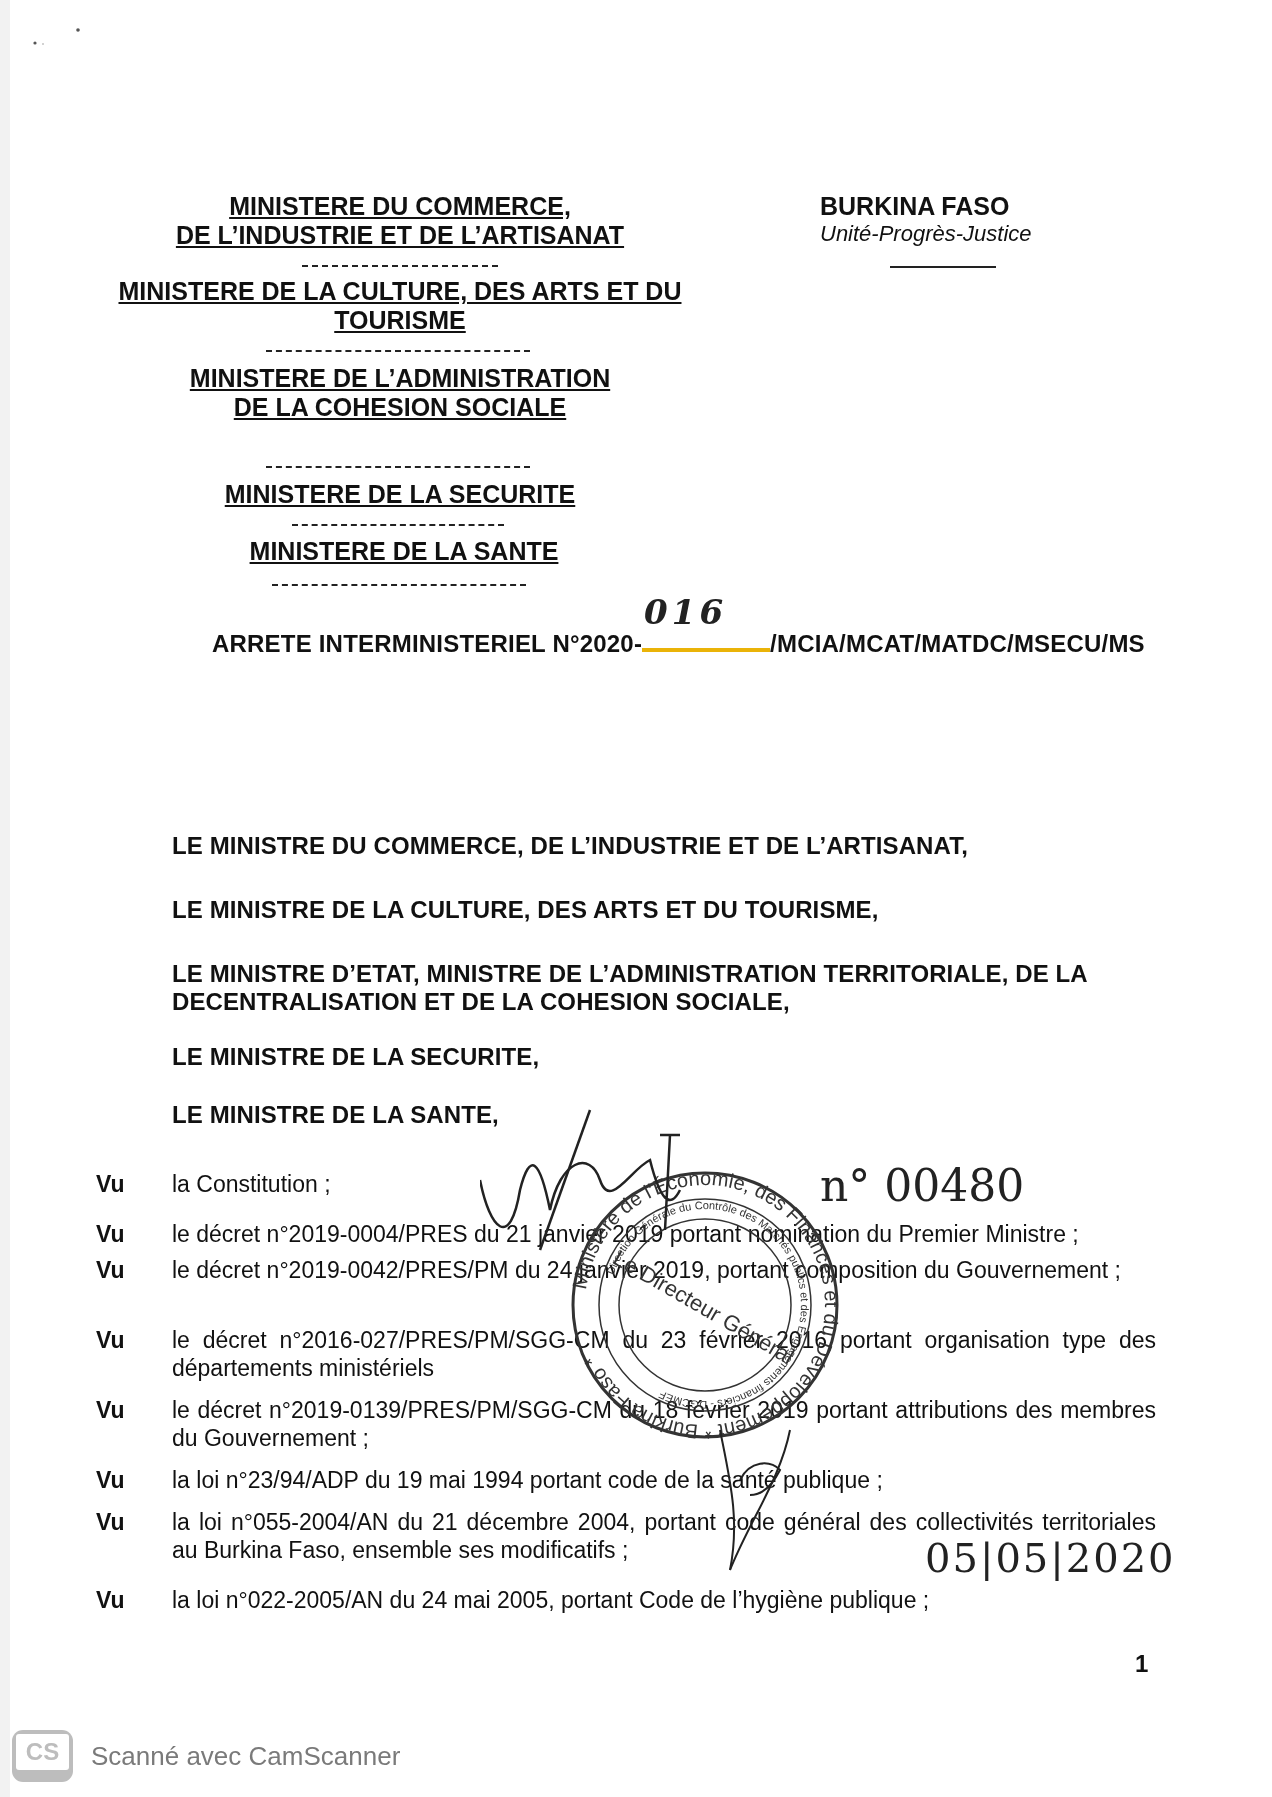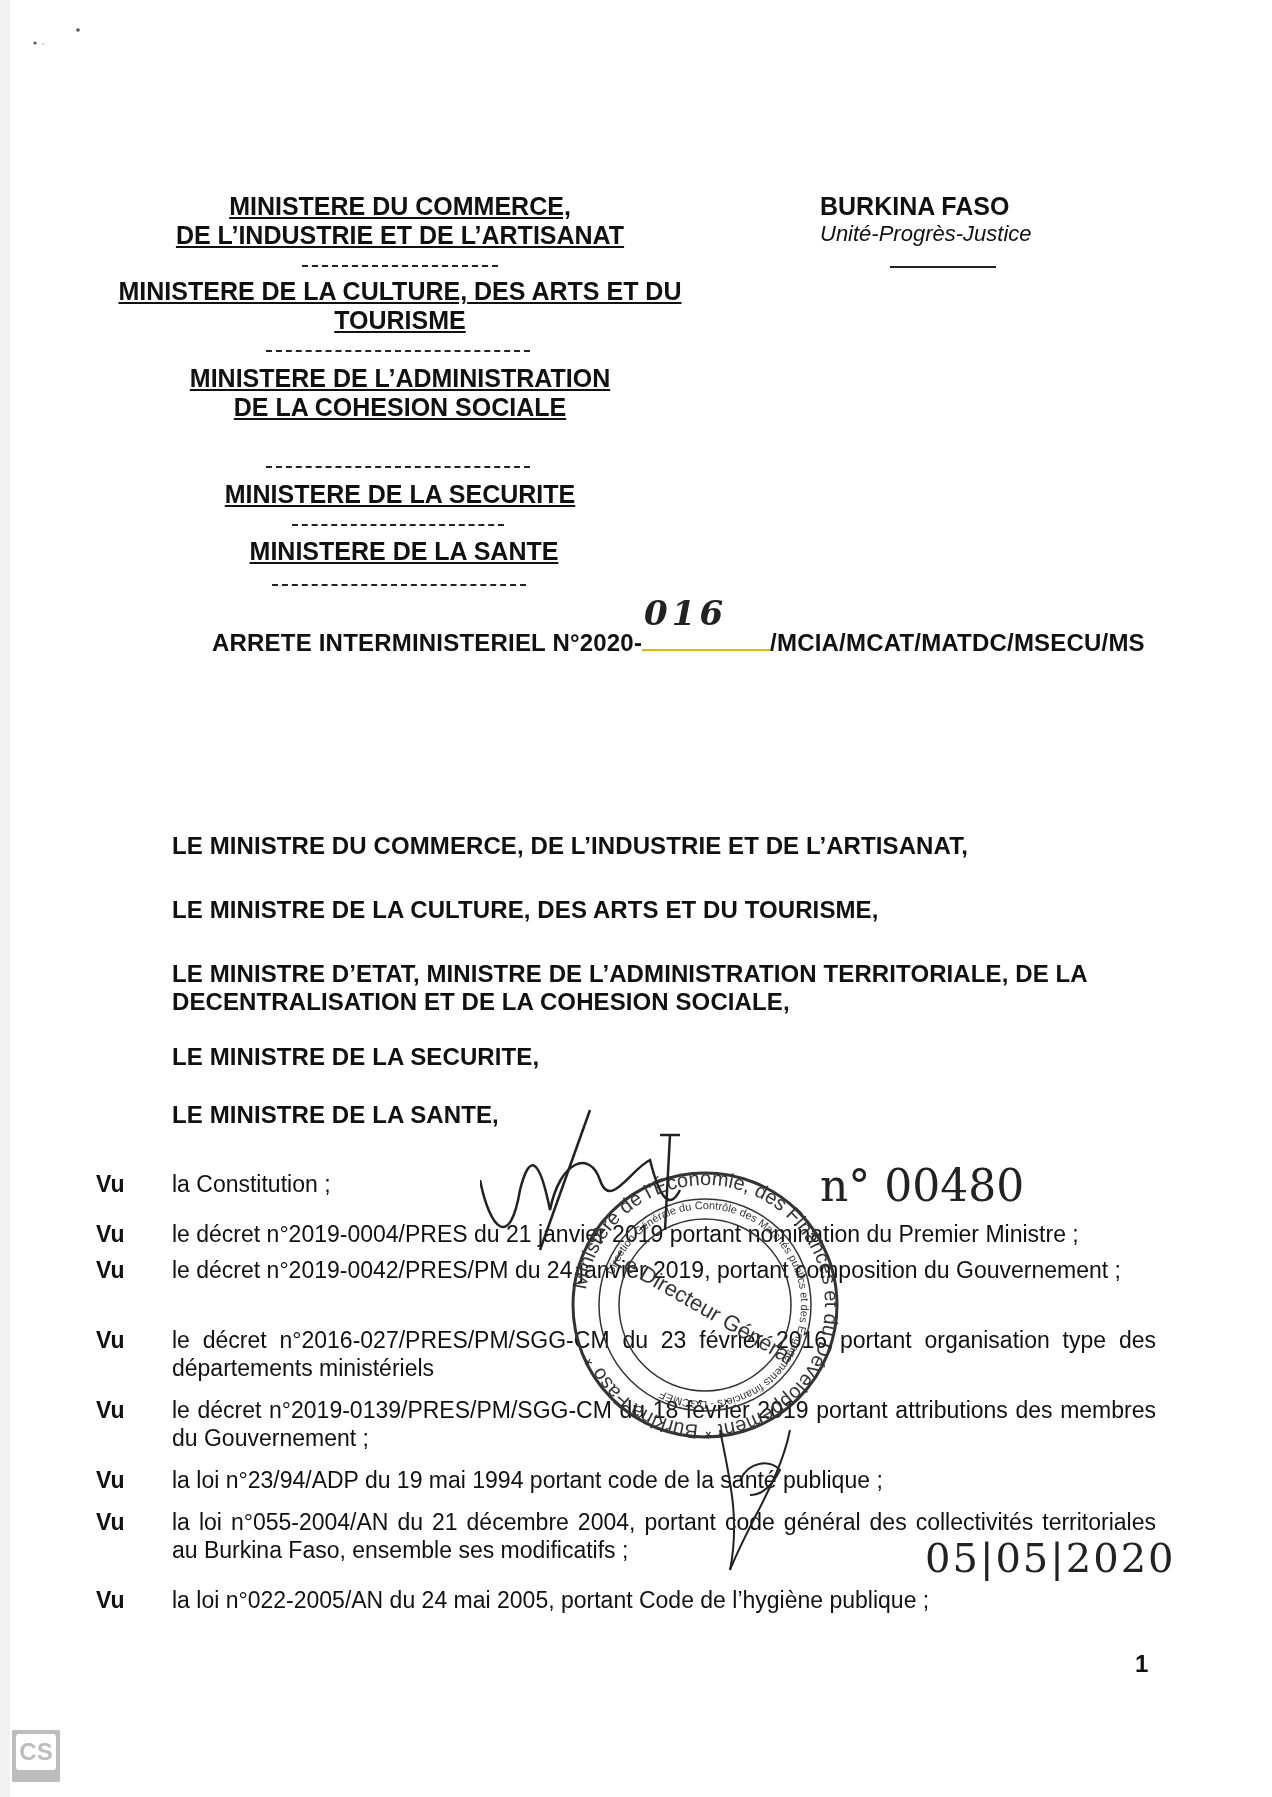--- a/index.html
+++ b/index.html
@@ -12,30 +12,30 @@
   .left-border { left:0; top:0; width:10px; height:1797px; background:#f2f2f2; }
   .specks { left:30px; top:25px; width:60px; height:30px; }
   .hdr { font-weight:bold; font-size:25px; text-align:center; line-height:29px;text-decoration:underline; }
   .rule { height:0; border-top:2px dashed #222; }
   .ministry-col { left:90px; width:620px; }
   .country-col { left:820px; width:240px; text-align:left; }
   .country { font-weight:bold; font-size:25px; }
   .motto { font-style:italic; font-size:22px; }
   .title-block { left:212px; top:626px; width:960px; font-size:24px; line-height:33px; text-align:justify; }
   .title-line { font-weight:bold; white-space:nowrap; letter-spacing:0.2px; }
-  .num-blank { display:inline-block; width:128px; border-bottom:2px solid #eab308; position:relative; height:22px; vertical-align:baseline; }
+  .num-blank { display:inline-block; width:128px; border-bottom:4px solid #eab308; position:relative; height:22px; vertical-align:baseline; }
   .hw { font-family:"DejaVu Serif", serif; font-style:italic; color:#222; }
   .hw-num { position:absolute; left:2px; top:-30px; font-size:34px; letter-spacing:4px; }
   .minister { left:172px; width:1000px; font-weight:bold; font-size:24px; line-height:28px; letter-spacing:0.1px; }
   .vu-row { left:96px; width:1060px; font-size:23px; line-height:28px; display:flex; }
   .vu-label { width:76px; flex:0 0 76px; font-weight:bold; }
   .vu-text { flex:1; text-align:justify; }
   .page-num { left:1135px; top:1650px; font-weight:bold; font-size:24px; }
   .cs-footer { left:12px; top:1730px; display:flex; align-items:center; }
-  .cs-logo { width:48px; height:52px; border-radius:1px; background:#bdbdbd; position:relative; overflow:hidden;text-align:center; }
+  .cs-logo { width:61px; height:52px; border-radius:11px; background:#bdbdbd; position:relative; overflow:hidden;text-align:center; }
   .cs-logo-inner { position:absolute; left:4px; top:4px; right:4px; bottom:12px; background:#fff; border-radius:3px; display:flex; align-items:center; justify-content:center; font-weight:bold; font-size:24px; color:#bdbdbd; }
   .cs-text { margin-left:18px; font-size:26px; color:#7a7a7a; }
   .annot { pointer-events:none; }
 </style>
 </head>
 <body>
 
 <div class="abs left-border"></div>
 <svg class="abs specks" viewBox="0 0 60 30">
   <circle cx="5" cy="18" r="1.6" fill="#555"></circle>
@@ -150,13 +150,14 @@
 <div class="abs hw annot" style="left:820px; top:1160px; font-size:44px; font-style:normal;">n° 00480</div>
 
 <div class="abs hw annot" style="left:925px; top:1535px; font-size:40px; font-style:normal; letter-spacing:2px;">05|05|2020</div>
 
 <div class="abs page-num">1</div>
 
 <div class="abs cs-footer">
   <div class="cs-logo">
     <div class="cs-logo-inner">CS</div>
   </div>
+  <div class="cs-text">Scanné avec CamScanner</div>
 </div>
 
 </body></html>

